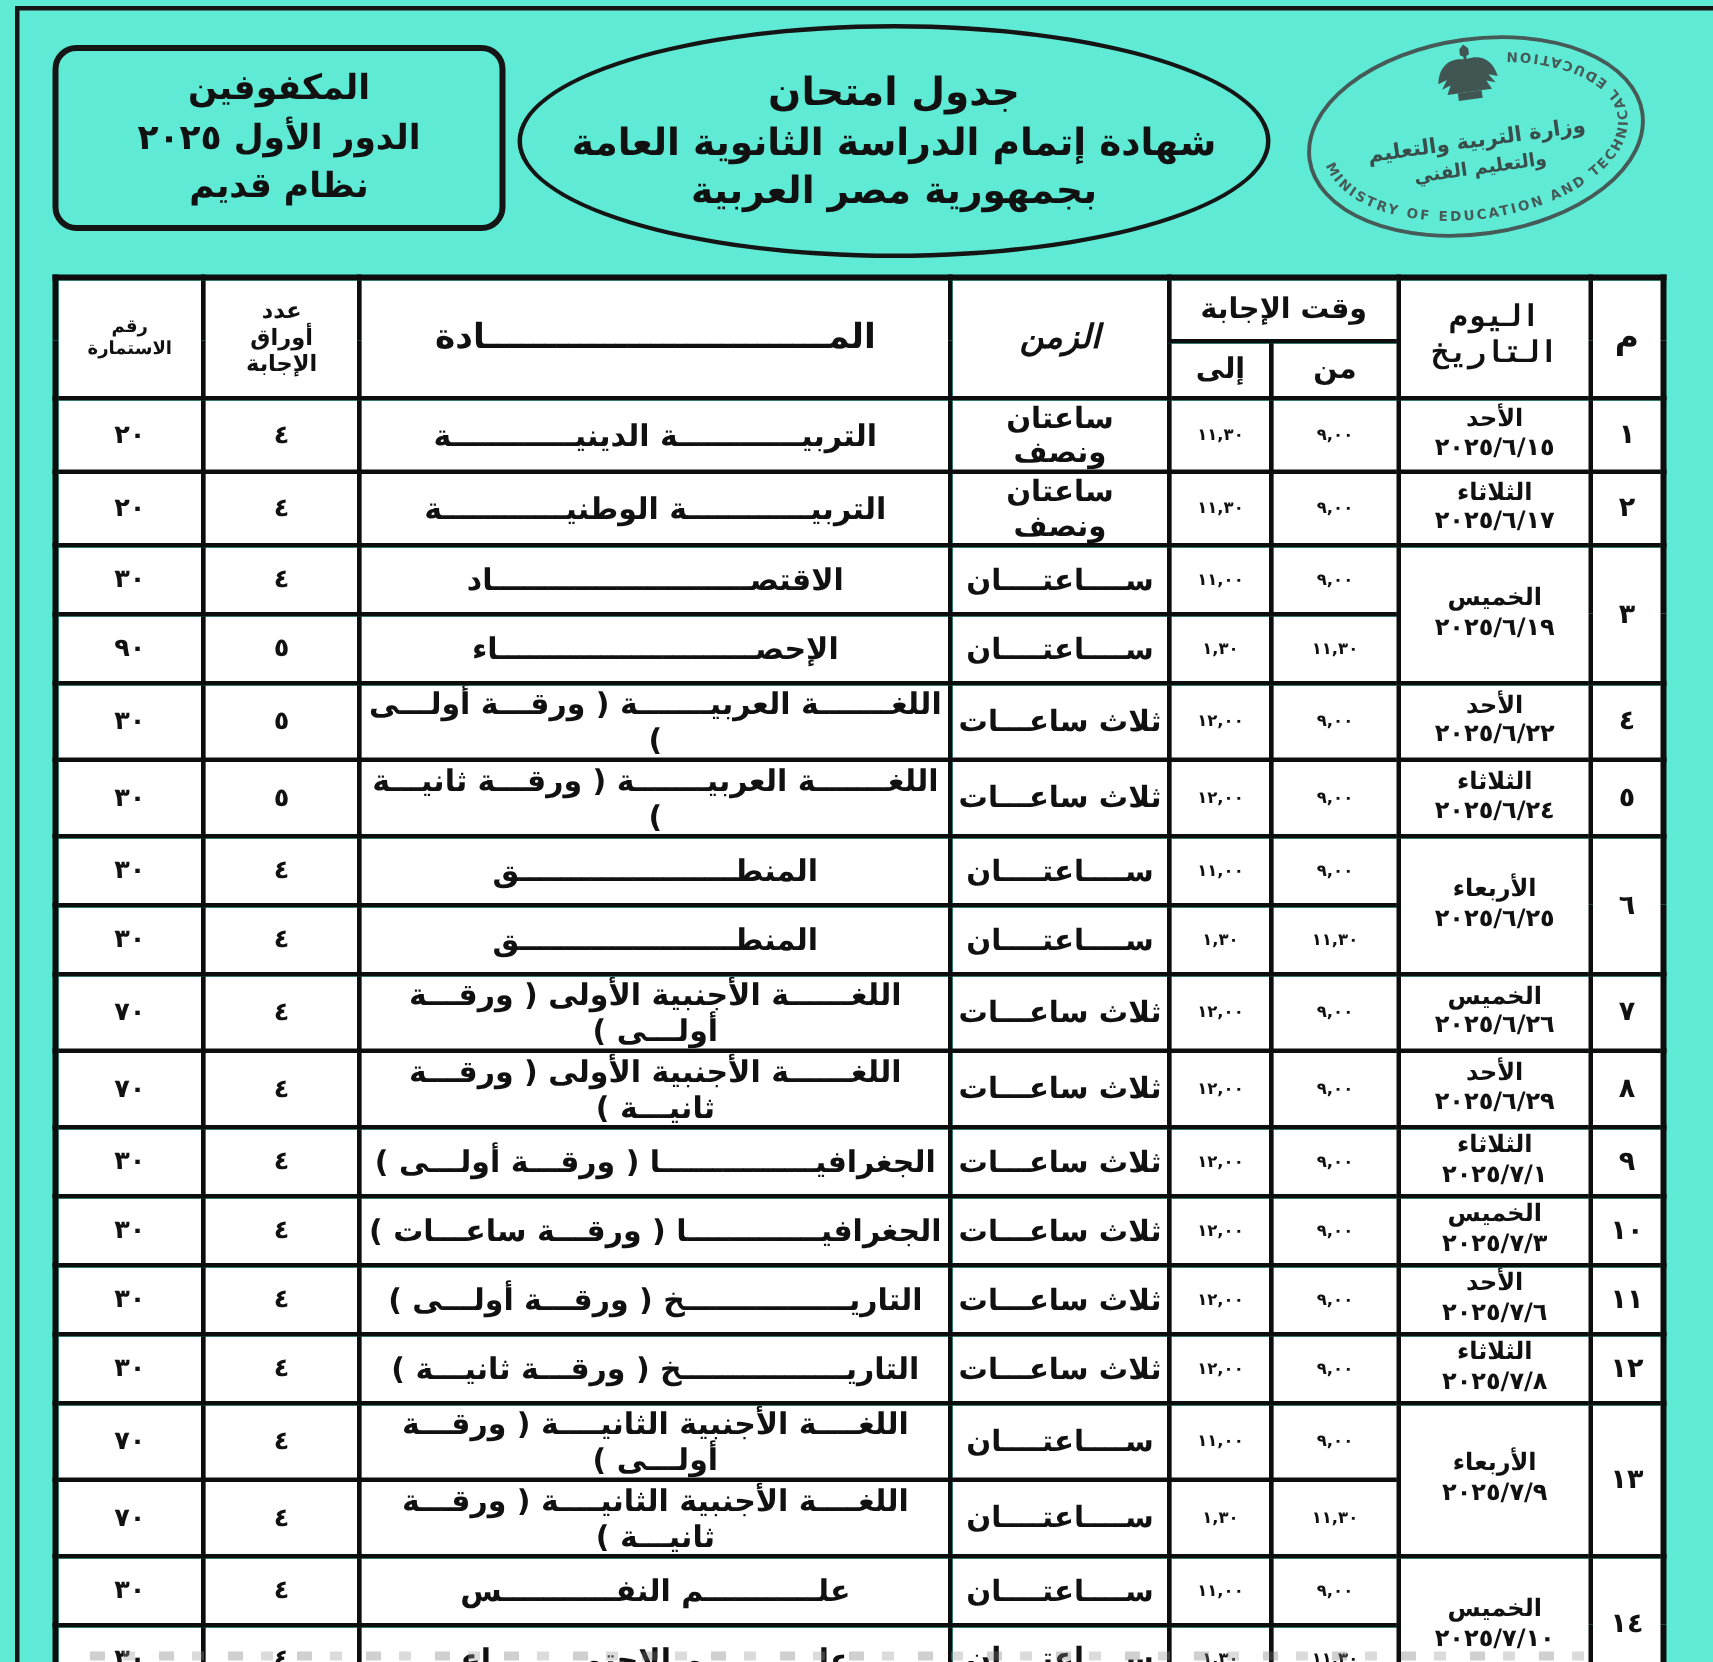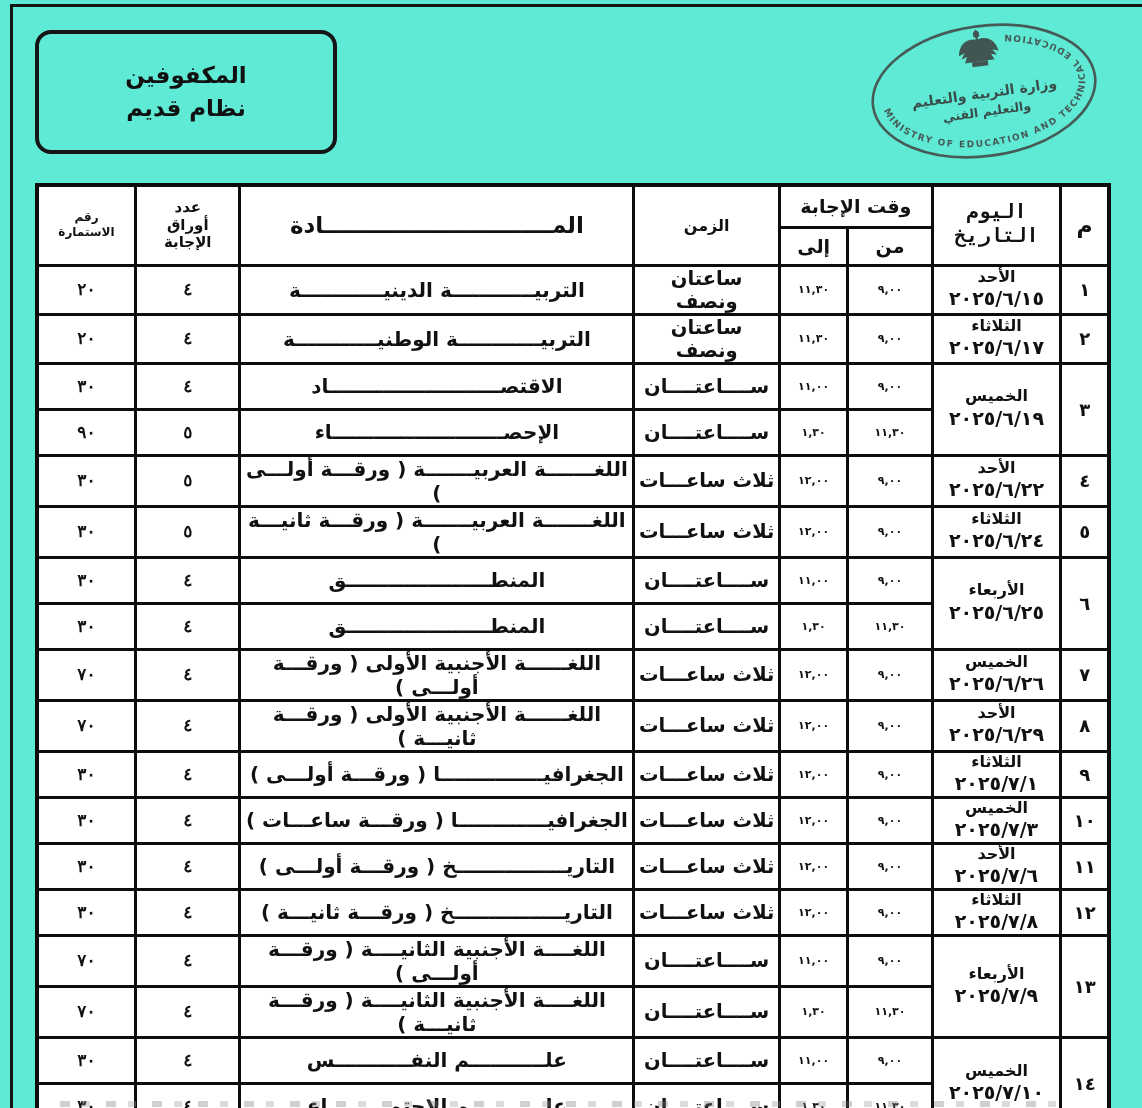--- a/index.html
+++ b/index.html
@@ -41,50 +41,56 @@
     border:3px solid #0d0d0d;text-align:center;vertical-align:middle;
     padding:0 3px;overflow:hidden;background:#fff;
   }
   thead tr.h1{height:42px;}
   thead tr.h2{height:38px;}
   tbody tr{height:46px;}
   .h-num{font-size:22px;}
   .h-day div{font-size:20px;line-height:1.2;font-family:Liberation Mono, monospace;}
   .h-atime{font-size:19px;}
   .h-from,.h-to{font-size:19px;}
-  .h-dur{font-size:16px;}
+  .h-dur{font-size:22px;font-style:italic;}
   .h-subj{font-size:23px;}
   .h-sheets div{font-size:15px;line-height:1.15;}
   .h-form div{font-size:12px;line-height:1.25;}
   .c-num{font-size:18px;}
   .c-day .day-name{font-size:16px;line-height:1.15;}
-  .c-day .day-date{font-size:19px;line-height:1.3;}
+  .c-day .day-date{font-size:16px;line-height:1.3;}
   .c-time{font-size:11px;}
   .c-dur{font-size:19.5px;}
   .c-subj{font-size:20px;}
-  .c-sheets,.c-form{font-size:17px;font-family:Liberation Serif, serif;}
+  .c-sheets,.c-form{font-size:17px;}
   
   .footer-cut{
     position:absolute;left:60px;top:1101px;width:1000px;height:6px;opacity:.35;
     background:repeating-linear-gradient(90deg,#777 0 10px,transparent 10px 22px,#999 22px 30px,transparent 30px 46px);
   }
 </style>
 </head>
 <body>
 
 <div class="page">
   <div class="page-frame"></div>
 
   <div class="hdr">
 
     <div class="info-box">
       <div class="l">المكفوفين</div>
+      <div class="l">الدور الأول ٢٠٢٥</div>
       <div class="l">نظام قديم</div>
     </div>
 
+    <div class="title-oval">
+      <div class="t1">جدول امتحان</div>
+      <div class="t2">شهادة إتمام الدراسة الثانوية العامة</div>
+      <div class="t3">بجمهورية مصر العربية</div>
+    </div>
 
     <svg class="stamp" width="252" height="158" viewBox="0 0 252 158">
       <g transform="rotate(-8 126 79)">
         <ellipse cx="126" cy="79" rx="112" ry="65" fill="none" stroke="#424242" stroke-width="2.6"></ellipse>
         <path id="ringPath" d="M 24,79 A 102,55 0 1 0 228,79 A 102,55 0 1 0 24,79" fill="none"></path>
         <text font-size="9" letter-spacing="1.6" fill="#424242">
           <textPath href="#ringPath" startOffset="1%">MINISTRY OF EDUCATION AND TECHNICAL EDUCATION</textPath>
         </text>
         <g transform="translate(126,36)" fill="#3c3c3c">
           <path d="M0,-19 L3,-16 L3,-12 L1,-11 L1,-9 C10,-11 18,-7 20,5 L14,3 L18,9 L12,7 L15,13 L-15,13 L-12,7 L-18,9 L-14,3 L-20,5 C-18,-7 -10,-11 -1,-9 L-1,-11 L-3,-12 L-3,-16 Z"></path>

